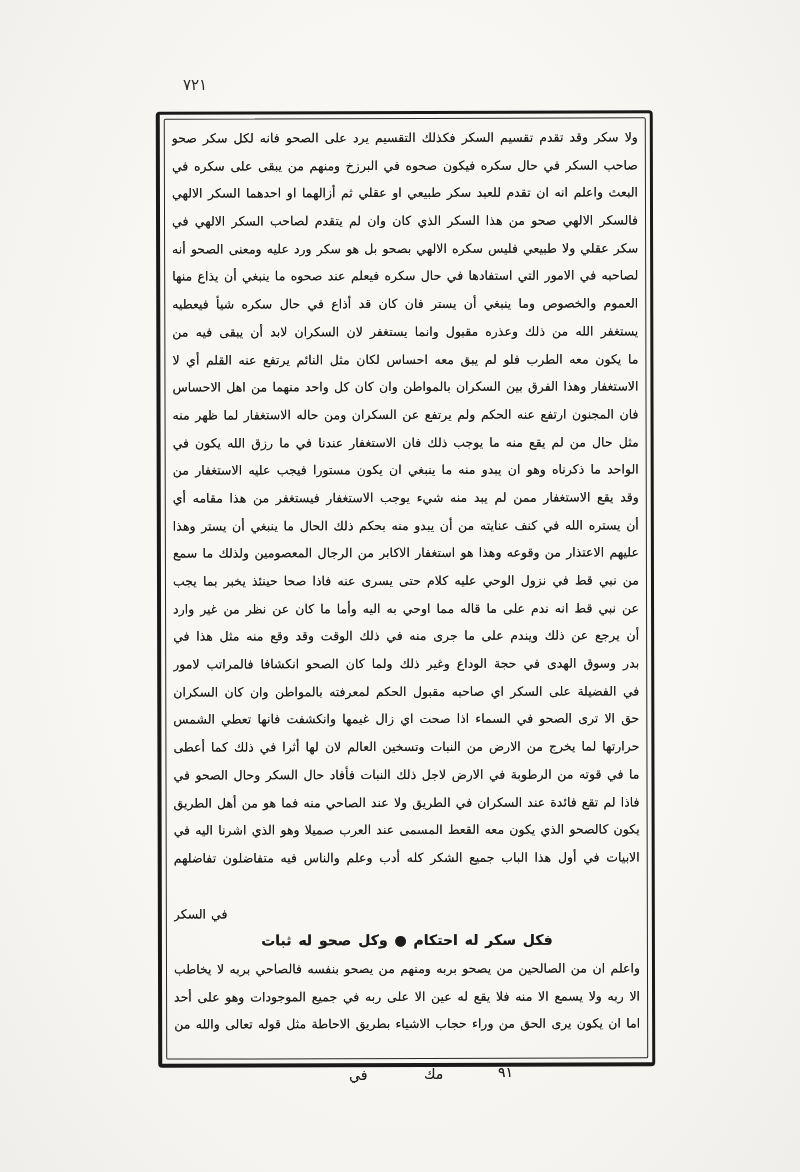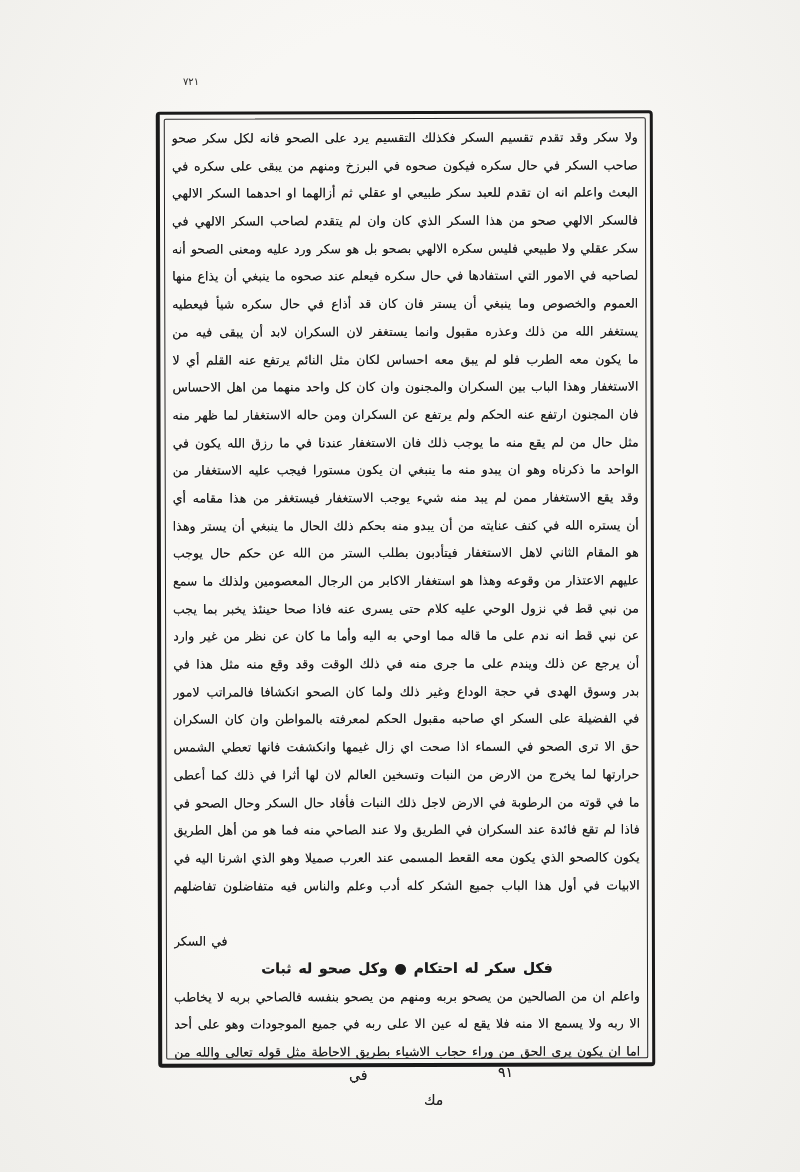--- a/index.html
+++ b/index.html
@@ -7,21 +7,21 @@
     width:800px;height:1172px;position:relative;overflow:hidden;
     background:#f5f4f1;
     font-family:"DejaVu Sans",sans-serif;
   }
   .page{
     position:absolute;inset:0;
     background:radial-gradient(ellipse at 50% 45%, #f8f7f4 55%, #efeeea 100%);
   }
   .page-number{
     position:absolute;left:183px;top:76px;
-    font-size:10px;color:#2a2a2a;letter-spacing:4px;
+    font-size:15px;color:#2a2a2a;letter-spacing:4px;
     transform:scaleY(1.05);
     text-align:right;
   }
   .frame-outer{
     position:absolute;left:157px;top:111px;width:490px;height:949px;
     border:3px solid #1a1a1a;
     border-left-width:4px;border-bottom-width:4px;
     border-radius:4px;
     transform:rotate(-0.15deg);
     background:transparent;
@@ -50,21 +50,21 @@
     text-align:right;text-align-last:center;
     font-size:14px;font-weight:bold;
     word-spacing:2px;
   }
   .footer-marks{position:absolute;left:0;top:0;width:800px;height:1172px;pointer-events:none;}
   .mark{
     position:absolute;font-size:14px;color:#222;direction:rtl;
     text-shadow:0 0 .4px rgba(0,0,0,.6);
   }
   .mark.m1{left:498px;top:1064px;letter-spacing:2px;}
-  .mark.m2{left:424px;top:1066px;margin-top:26px;}
+  .mark.m2{left:424px;top:1066px;}
   .mark.m3{left:349px;top:1067px;}
 </style>
 </head>
 <body>
 
 <div class="page">
 
   <div class="page-number">٧٢١</div>
 
   <div class="frame-outer">
@@ -72,27 +72,26 @@
       <div class="textblock">
         <div class="line">ولا سكر وقد تقدم تقسيم السكر فكذلك التقسيم يرد على الصحو فانه لكل سكر صحو ان لم يمت</div>
         <div class="line">صاحب السكر في حال سكره فيكون صحوه في البرزخ ومنهم من يبقى على سكره في البرزخ الى</div>
         <div class="line">البعث واعلم انه ان تقدم للعبد سكر طبيعي او عقلي ثم أزالهما او احدهما السكر الالهي</div>
         <div class="line">فالسكر الالهي صحو من هذا السكر الذي كان وان لم يتقدم لصاحب السكر الالهي في المحل</div>
         <div class="line">سكر عقلي ولا طبيعي فليس سكره الالهي بصحو بل هو سكر ورد عليه ومعنى الصحو أنه ينكشف</div>
         <div class="line">لصاحبه في الامور التي استفادها في حال سكره فيعلم عند صحوه ما ينبغي أن يذاع منها في</div>
         <div class="line">العموم والخصوص وما ينبغي أن يستر فان كان قد أذاع في حال سكره شيأ فيعطيه الصحو أن</div>
         <div class="line">يستغفر الله من ذلك وعذره مقبول وانما يستغفر لان السكران لابد أن يبقى فيه من الاحساس</div>
         <div class="line">ما يكون معه الطرب فلو لم يبق معه احساس لكان مثل النائم يرتفع عنه القلم أي لا يلزمه</div>
-        <div class="line">الاستغفار وهذا الباب بين السكران والمجنون وان كان كل واحد منهما من اهل الاحساس</div>
+        <div class="line">الاستغفار وهذا الفرق بين السكران بالمواطن وان كان كل واحد منهما من اهل الاحساس</div>
         <div class="line">فان المجنون ارتفع عنه الحكم ولم يرتفع عن السكران ومن حاله الاستغفار لما ظهر منه ما هو</div>
         <div class="line">مثل حال من لم يقع منه ما يوجب ذلك فان الاستغفار عندنا في ما رزق الله يكون في مقامين المقام</div>
         <div class="line">الواحد ما ذكرناه وهو ان يبدو منه ما ينبغي ان يكون مستورا فيجب عليه الاستغفار من ذلك</div>
         <div class="line">وقد يقع الاستغفار ممن لم يبد منه شيء يوجب الاستغفار فيستغفر من هذا مقامه أي يطلب</div>
         <div class="line">أن يستره الله في كنف عنايته من أن يبدو منه بحكم ذلك الحال ما ينبغي أن يستر وهذا</div>
-        <div class="line">هو المقام الثاني لاهل الاستغفار فيتأدبون بطلب الستر من الله عن حكم حال يوجب</div>
         <div class="line">عليهم الاعتذار من وقوعه وهذا هو استغفار الاكابر من الرجال المعصومين ولذلك ما سمع</div>
         <div class="line">من نبي قط في نزول الوحي عليه كلام حتى يسرى عنه فاذا صحا حينئذ يخبر بما يجب ولهذا ما نقل</div>
         <div class="line">عن نبي قط انه ندم على ما قاله مما اوحي به اليه وأما ما كان عن نظر من غير وارد وحي فقد يمكن</div>
         <div class="line">أن يرجع عن ذلك ويندم على ما جرى منه في ذلك الوقت وقد وقع منه مثل هذا في اسارى</div>
         <div class="line">بدر وسوق الهدى في حجة الوداع وغير ذلك ولما كان الصحو انكشافا فالمراتب لامور وقدمناه</div>
         <div class="line">في الفضيلة على السكر اي صاحبه مقبول الحكم لمعرفته بالمواطن وان كان السكران صاحب</div>
         <div class="line">حق الا ترى الصحو في السماء اذا صحت اي زال غيمها وانكشفت فانها تعطي الشمس من</div>
         <div class="line">حرارتها لما يخرج من الارض من النبات وتسخين العالم لان لها أثرا في ذلك كما أعطى الغيم</div>
         <div class="line">ما في قوته من الرطوبة في الارض لاجل ذلك النبات فأفاد حال السكر وحال الصحو في الطبيعة</div>
         <div class="line">فاذا لم تقع فائدة عند السكران في الطريق ولا عند الصاحي منه فما هو من أهل الطريق بل</div>

